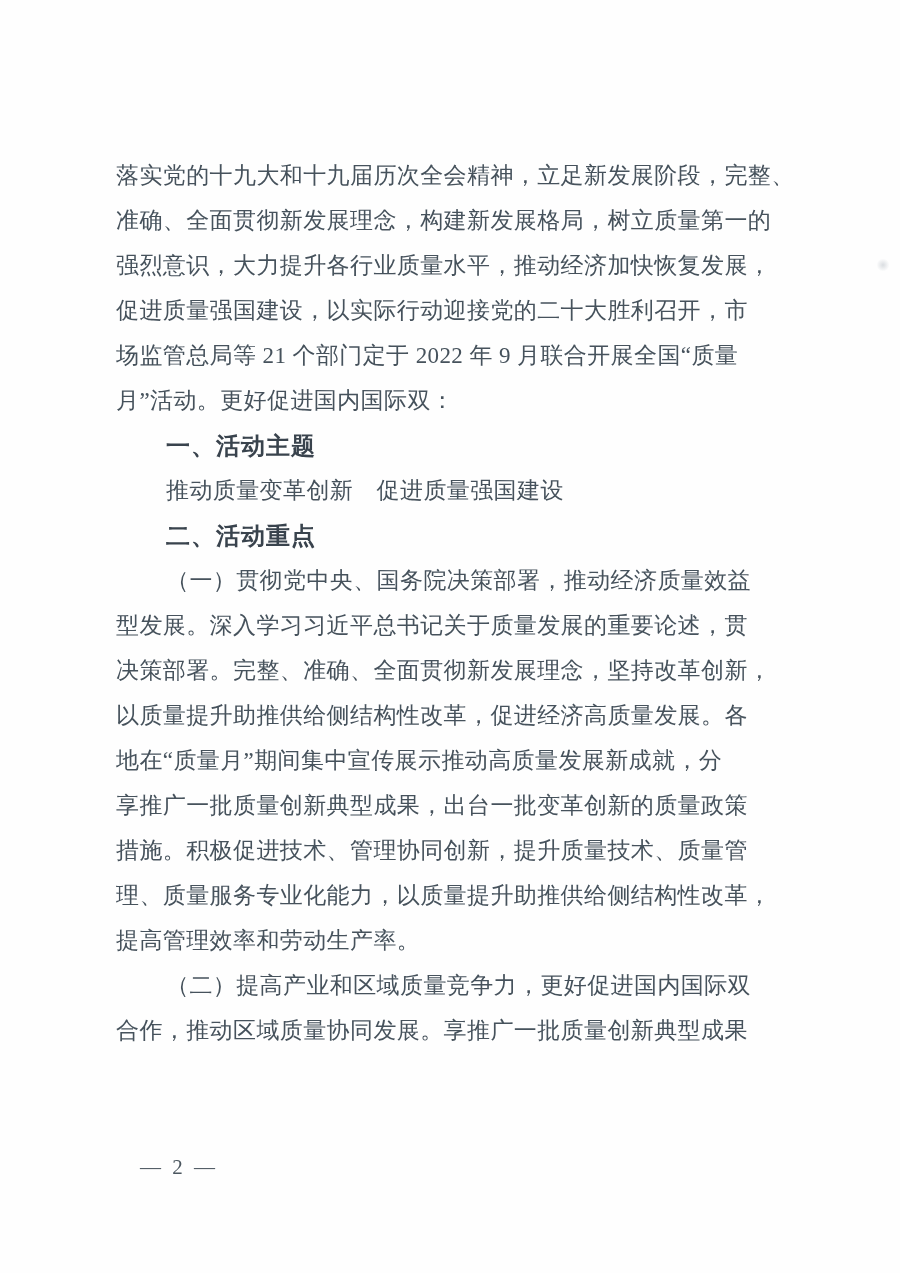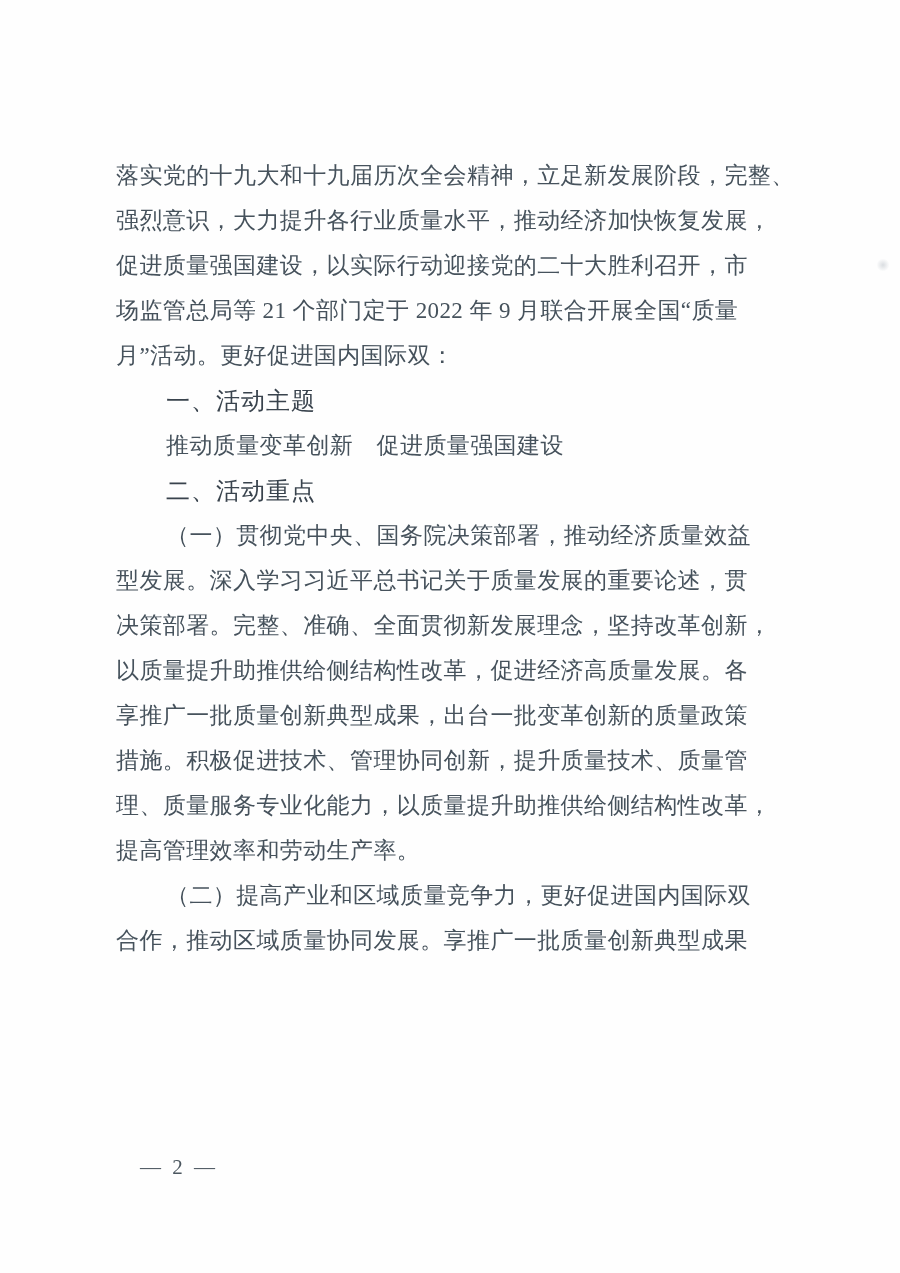--- a/index.html
+++ b/index.html
@@ -27,21 +27,21 @@
     font-size: 23px;
     letter-spacing: 0.4px;
     color: #46525c;
     white-space: nowrap;
   }
   .line.indent {
     padding-left: 50px;
   }
   .line.heading {
     font-family: "Liberation Sans", "DejaVu Sans", sans-serif;
-    font-weight: 400;
+    font-weight: 700;
     font-size: 24px;
     letter-spacing: 1px;
     color: #39434d;
     padding-left: 50px;
   }
   .page-number {
     position: absolute;
     left: 140px;
     top: 1147px;
     height: 40px;
@@ -60,34 +60,36 @@
     background: radial-gradient(circle, rgba(150,160,170,0.35) 0%, rgba(150,160,170,0) 70%);
   }
 </style>
 </head>
 <body>
 
 <div class="page">
 
   <div class="text-block">
     <div class="line">落实党的十九大和十九届历次全会精神，立足新发展阶段，完整、</div>
+    <div class="line">准确、全面贯彻新发展理念，构建新发展格局，树立质量第一的</div>
     <div class="line">强烈意识，大力提升各行业质量水平，推动经济加快恢复发展，</div>
     <div class="line">促进质量强国建设，以实际行动迎接党的二十大胜利召开，市</div>
     <div class="line">场监管总局等 21 个部门定于 2022 年 9 月联合开展全国“质量</div>
     <div class="line">月”活动。更好促进国内国际双：</div>
 
     <div class="line heading">一、活动主题</div>
     <div class="line indent">推动质量变革创新　促进质量强国建设</div>
 
     <div class="line heading">二、活动重点</div>
 
     <div class="line indent">（一）贯彻党中央、国务院决策部署，推动经济质量效益</div>
     <div class="line">型发展。深入学习习近平总书记关于质量发展的重要论述，贯</div>
     <div class="line">决策部署。完整、准确、全面贯彻新发展理念，坚持改革创新，</div>
     <div class="line">以质量提升助推供给侧结构性改革，促进经济高质量发展。各</div>
+    <div class="line">地在“质量月”期间集中宣传展示推动高质量发展新成就，分</div>
     <div class="line">享推广一批质量创新典型成果，出台一批变革创新的质量政策</div>
     <div class="line">措施。积极促进技术、管理协同创新，提升质量技术、质量管</div>
     <div class="line">理、质量服务专业化能力，以质量提升助推供给侧结构性改革，</div>
     <div class="line">提高管理效率和劳动生产率。</div>
 
     <div class="line indent">（二）提高产业和区域质量竞争力，更好促进国内国际双</div>
     <div class="line">合作，推动区域质量协同发展。享推广一批质量创新典型成果</div>
   </div>
 
   <div class="page-number">— 2 —</div>

